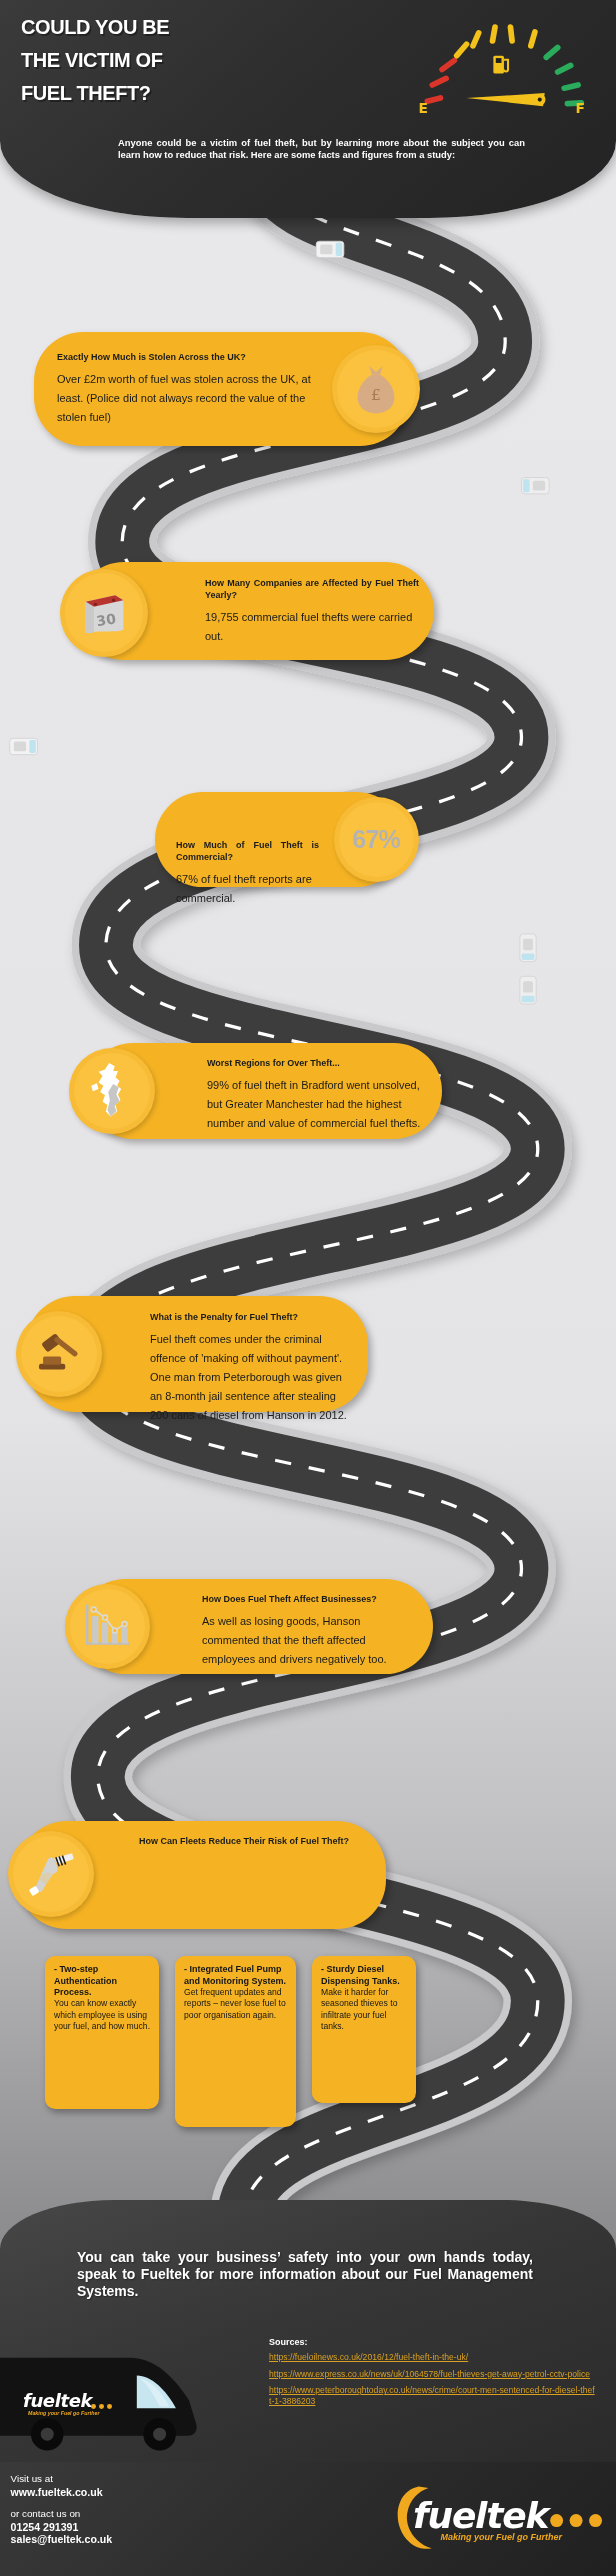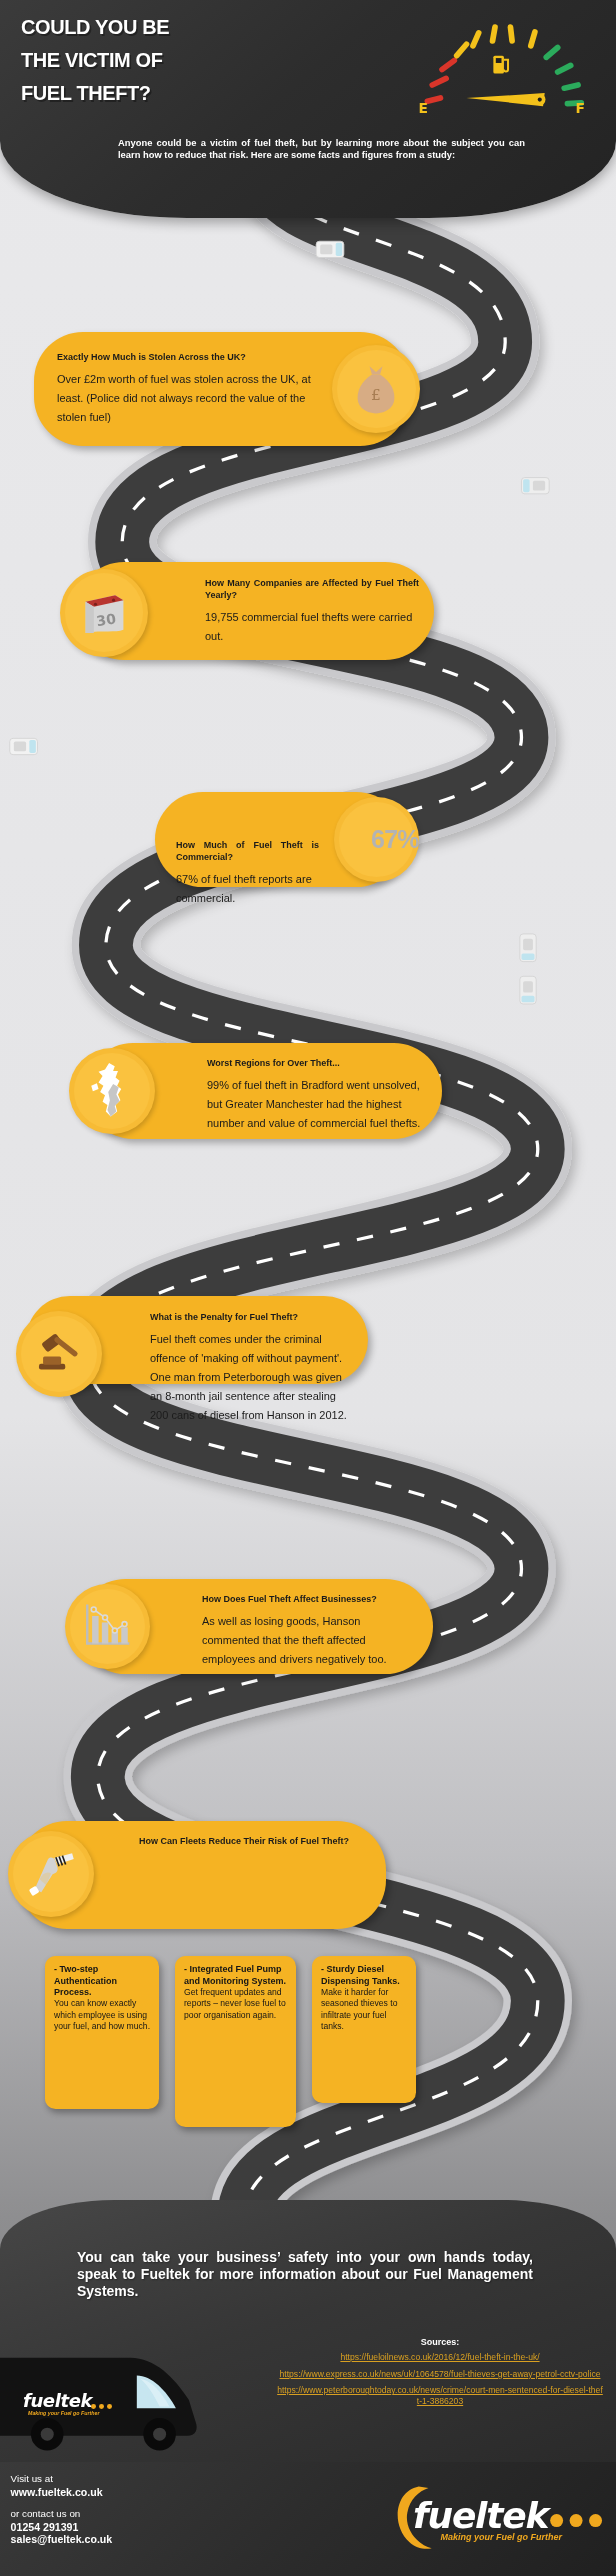--- a/index.html
+++ b/index.html
@@ -146,24 +146,23 @@
     color: #ffffff;
     font-size: 14px;
     font-weight: bold;
     line-height: 17px;
     text-align: justify;
     z-index: 5;
     text-shadow: 0.8px 0.8px 1.6px rgba(0,0,0,.4);
   }
   .sources {
     position: absolute;
-    left: 277px; top: 2337px;
+    left: 269px; top: 2337px;
     width: 326px;
     z-index: 5;
-    text-align: center;
   }
   .sources-label {
     color: #ffffff;
     font-size: 9px;
     font-weight: bold;
     margin-bottom: 4.9px;
   }
   .source-link {
     display: block;
     color: #d9a021;
@@ -389,42 +388,42 @@
         <text x="34" y="46" font-family="DejaVu Sans, sans-serif" font-size="17" font-weight="bold" fill="#8f8f8f" text-anchor="middle" transform="rotate(-9,34,46)">30</text>
       </svg>
     </div>
   </div>
 
   <div class="card" style="left:155px; top:792px; width:249px; height:95px;">
     <div class="card-text" style="left:21px; top:16.3px; width:143px;margin-top:32px;">
       <div class="card-title">How Much of Fuel Theft is Commercial?</div>
       <div class="card-body">67% of fuel theft reports are commercial.</div>
     </div>
-    <div class="disc" style="right:-14.7px; top:4.9px; width:85px; height:85px;justify-content:flex-end;">
+    <div class="disc" style="right:-14.7px; top:4.9px; width:85px; height:85px;">
       <div class="disc-inner"></div>
       <span class="pct-badge">67%</span>
     </div>
   </div>
 
   <div class="card" style="left:85px; top:1043px; width:357px; height:96px;">
     <div class="card-text" style="left:122px; top:14.7px; width:222px;">
       <div class="card-title">Worst Regions for Over Theft...</div>
       <div class="card-body">99% of fuel theft in Bradford went unsolved, but Greater Manchester had the highest number and value of commercial fuel thefts.</div>
     </div>
     <div class="disc" style="left:-16.3px; top:4.9px; width:86px; height:86px;">
       <div class="disc-inner"></div>
       <svg width="47" height="59" viewBox="0 0 58 72">
         <path d="M26,2 L33,6 L31,12 L37,12 L34,20 L39,24 L36,30 L41,34 L37,41 L40,48 L34,54 L36,62 L28,68 L22,62 L24,54 L18,50 L21,42 L15,38 L19,30 L13,26 L18,18 L13,13 L21,10 Z" fill="#ffffff"></path>
         <path d="M31,28 L38,32 L35,41 L39,49 L33,55 L35,62 L28,68 L24,60 L27,48 L25,38 Z" fill="#c6c6c6"></path>
         <path d="M4,30 L11,27 L13,34 L6,37 Z" fill="#ffffff"></path>
       </svg>
     </div>
   </div>
 
-  <div class="card" style="left:26px; top:1296px; width:342px; height:88px;">
+  <div class="card" style="left:26px; top:1296px; width:342px; height:116px;">
     <div class="card-text" style="left:124px; top:16.3px; width:204px;">
       <div class="card-title">What is the Penalty for Fuel Theft?</div>
       <div class="card-body">Fuel theft comes under the criminal offence of 'making off without payment'. One man from Peterborough was given an 8-month jail sentence after stealing 200 cans of diesel from Hanson in 2012.</div>
     </div>
     <div class="disc" style="left:-9.8px; top:14.7px; width:86px; height:86px;">
       <div class="disc-inner"></div>
       <svg width="51" height="46" viewBox="0 0 62 56">
         <rect x="10" y="8" width="22" height="13" rx="3" fill="#7a4a20" transform="rotate(-37,21,14)"></rect>
         <rect x="22" y="16" width="34" height="6.5" rx="3" fill="#9a6228" transform="rotate(38,39,19)"></rect>
         <rect x="6" y="40" width="32" height="7" rx="2.5" fill="#7a4a20"></rect>

